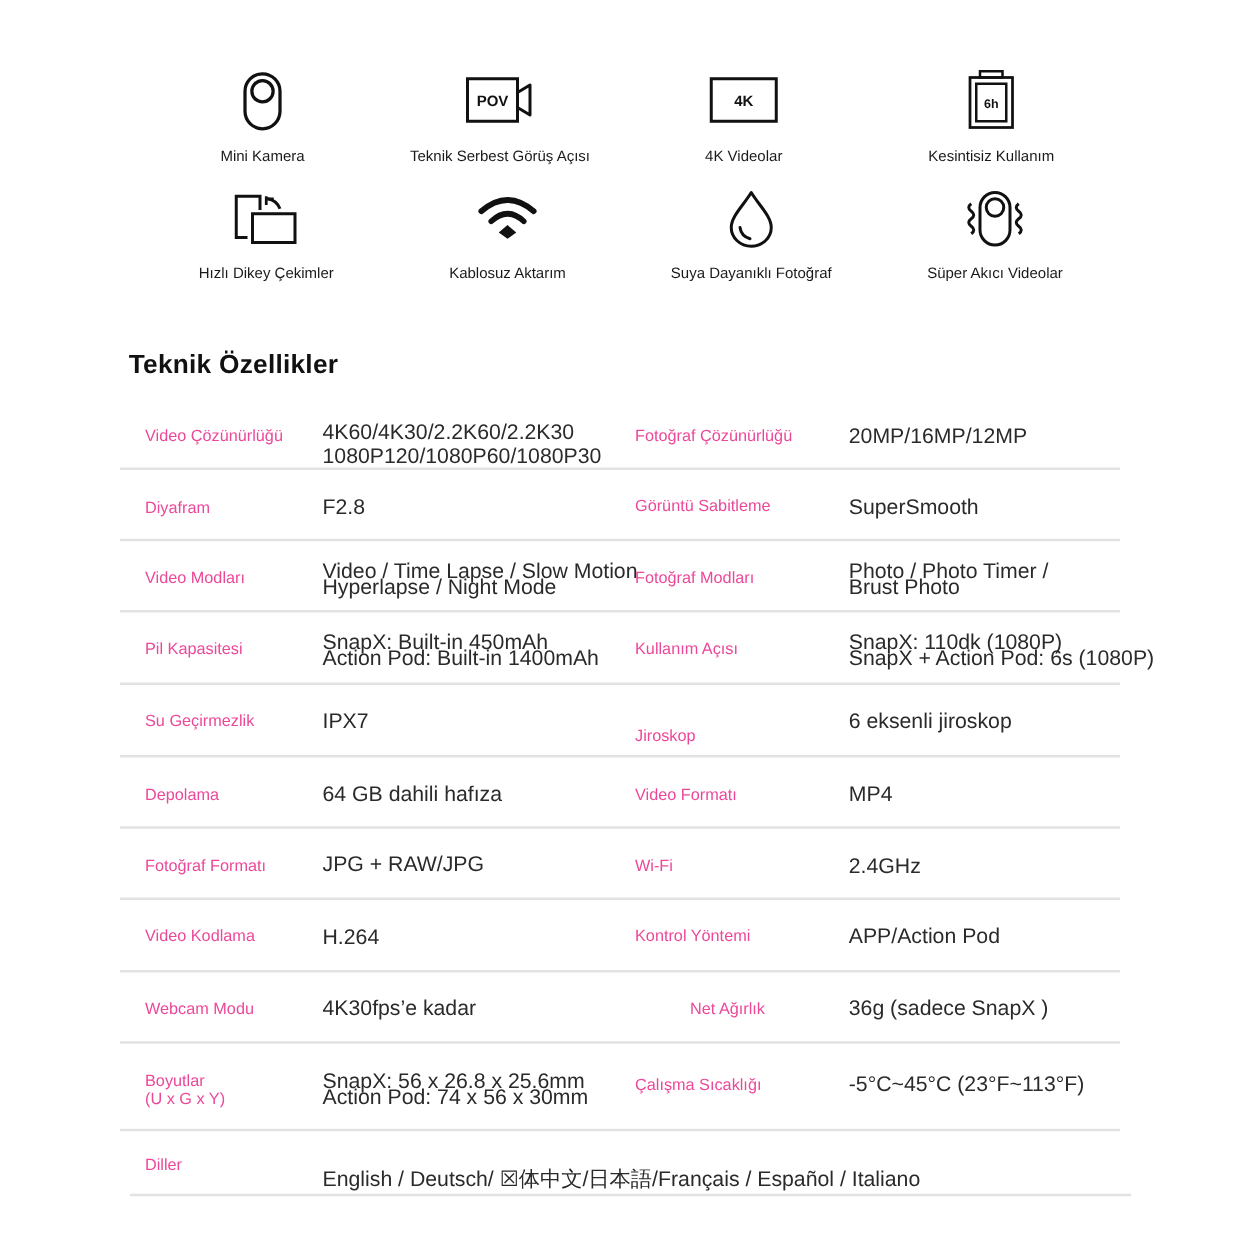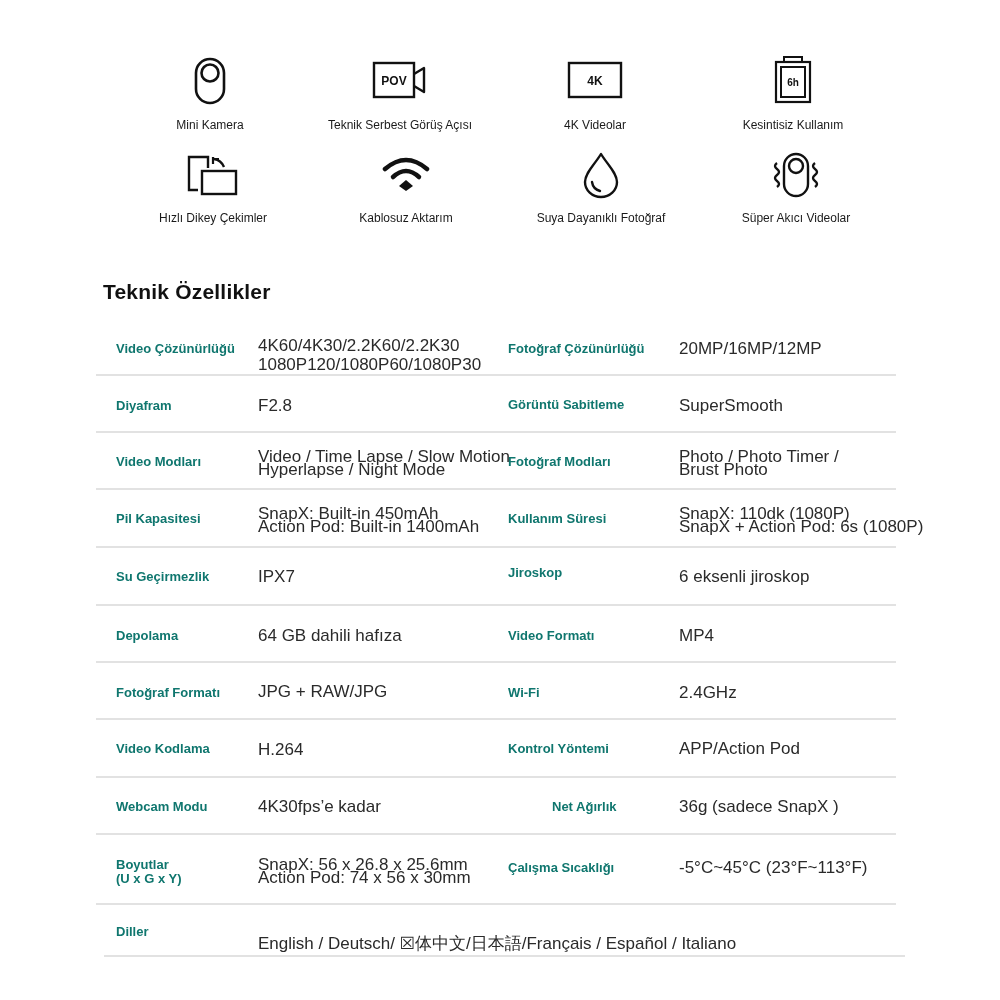--- a/index.html
+++ b/index.html
@@ -17,21 +17,21 @@
     font-size: 12px; color: #1a1a1a; white-space: nowrap;
   }
   .section-title {
     position: absolute; left: 103px; top: 280px; margin: 0;
     font-size: 21px; font-weight: bold; color: #111; letter-spacing: 0.2px;
   }
   .spec-table { position: absolute; left: 96px; top: 319px; width: 800px; }
   .row { position: relative; border-bottom: 2px solid #e2e2e2; }
   .row.last { border-bottom: none; }
   .cell-label {
-    position: absolute; font-size: 13px; font-weight: bold; color: #0f766e;
+    position: absolute; font-size: 13px; font-weight: normal; color: #ec4899;
     line-height: 14px; white-space: nowrap;
   }
   .cell-value {
     position: absolute; font-size: 17px; color: #2a2a2a; line-height: 13px; white-space: nowrap;
   }
   .cell-value .line { display: block; }
   .bottom-line {
     position: absolute; left: 104px; top: 955px; width: 801px; height: 2px; background: #e2e2e2;
   }
 </style>
@@ -152,33 +152,33 @@
       <span class="line">Brust Photo</span>
     </div>
   </div>
 
   <div class="row" style="height:56px;">
     <div class="cell-label" style="left:20px; top:22px;">Pil Kapasitesi</div>
     <div class="cell-value" style="left:162px; top:17px;">
       <span class="line">SnapX: Built-in 450mAh</span>
       <span class="line">Action Pod: Built-in 1400mAh</span>
     </div>
-    <div class="cell-label" style="left:412px; top:22px;">Kullanım Süresi</div>
+    <div class="cell-label" style="left:412px; top:22px;">Kullanım Açısı</div>
     <div class="cell-value" style="left:583px; top:17px;">
       <span class="line">SnapX: 110dk (1080P)</span>
       <span class="line">SnapX + Action Pod: 6s (1080P)</span>
     </div>
   </div>
 
   <div class="row" style="height:56px;">
     <div class="cell-label" style="left:20px; top:22px;">Su Geçirmezlik</div>
     <div class="cell-value" style="left:162px; top:22px;">
       <span class="line">IPX7</span>
     </div>
-    <div class="cell-label" style="left:412px; top:18px;text-align:center;">Jiroskop</div>
+    <div class="cell-label" style="left:412px; top:34px;text-align:center;">Jiroskop</div>
     <div class="cell-value" style="left:583px; top:22px;">
       <span class="line">6 eksenli jiroskop</span>
     </div>
   </div>
 
   <div class="row" style="height:55px;">
     <div class="cell-label" style="left:20px; top:23px;">Depolama</div>
     <div class="cell-value" style="left:162px; top:23px;">
       <span class="line">64 GB dahili hafıza</span>
     </div>

